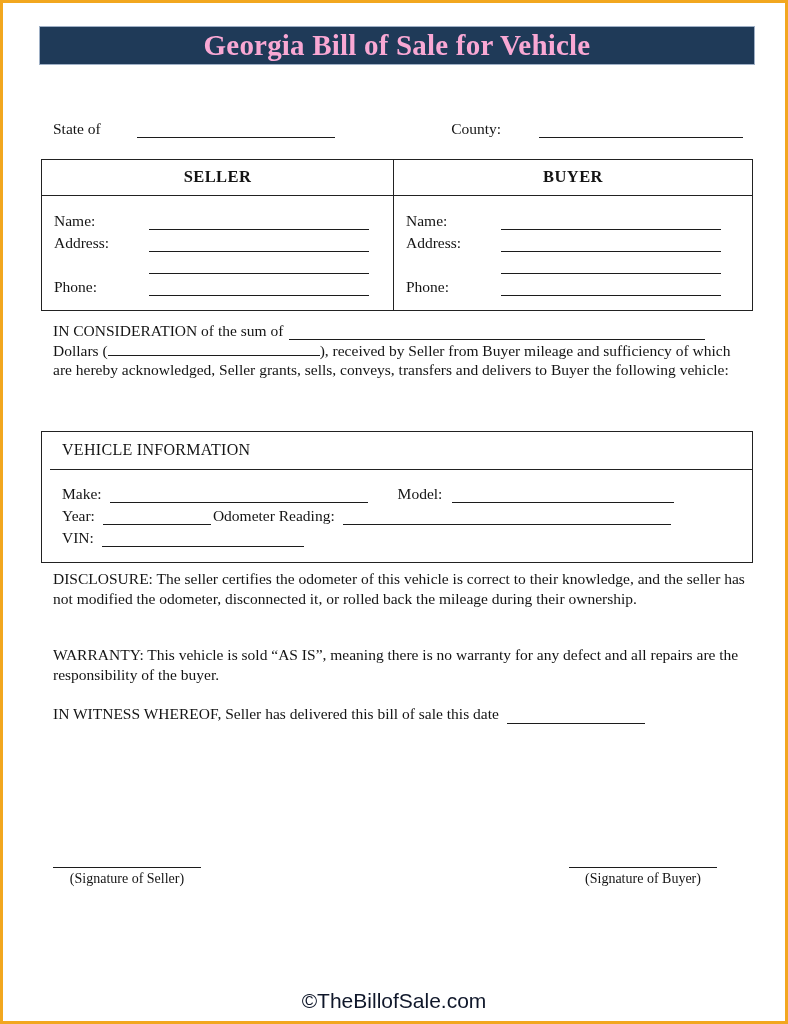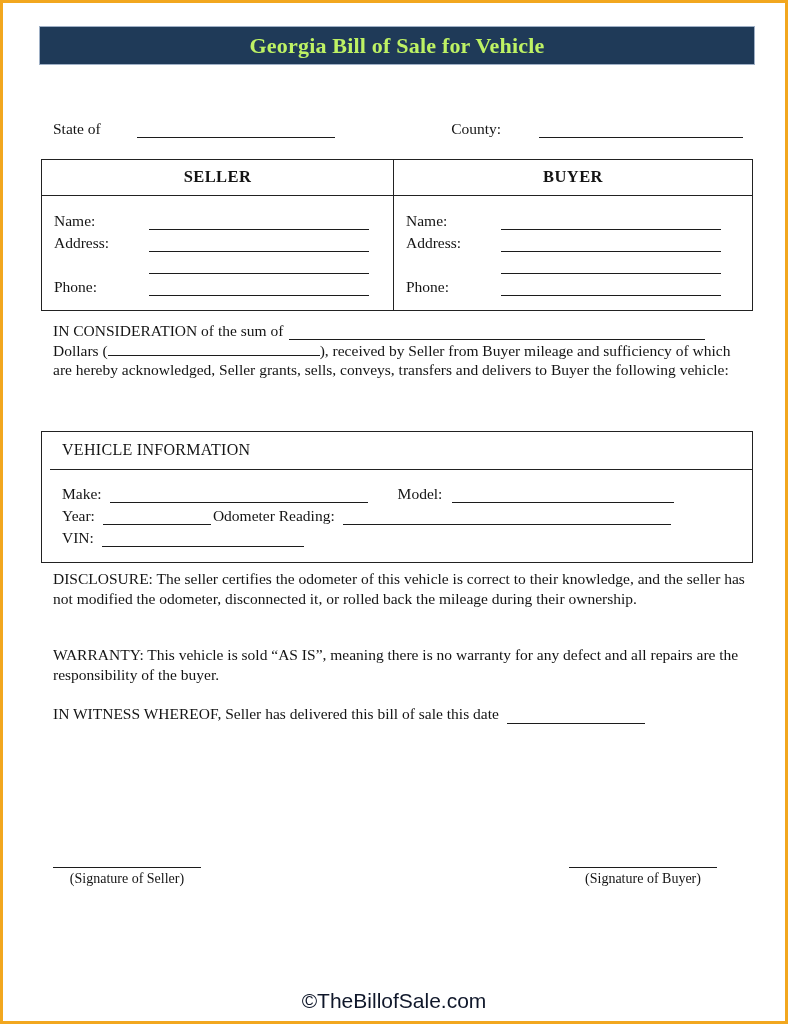--- a/index.html
+++ b/index.html
@@ -15,21 +15,21 @@
     overflow:hidden;
   }
   .titlebar{
     position:absolute;left:36px;top:23px;width:716px;height:39px;
     box-sizing:border-box;
     background:#1F3A58;
     border:1px solid #9FB0C6;
     display:flex;align-items:center;justify-content:center;
   }
   .titlebar h1{
-    margin:0;color:#bef264;font-size:22px;font-weight:bold;
+    margin:0;color:#f9a8d4;font-size:29px;font-weight:bold;
     font-family:"Liberation Serif", serif;letter-spacing:.2px;
   }
   .blank{
     display:inline-block;
     border-bottom:1.5px solid #1c1c1c;
     height:15px;
     vertical-align:baseline;
   }
   
   .juris{position:absolute;left:50px;top:117px;width:690px;display:flex;align-items:flex-end;gap:28px;}

